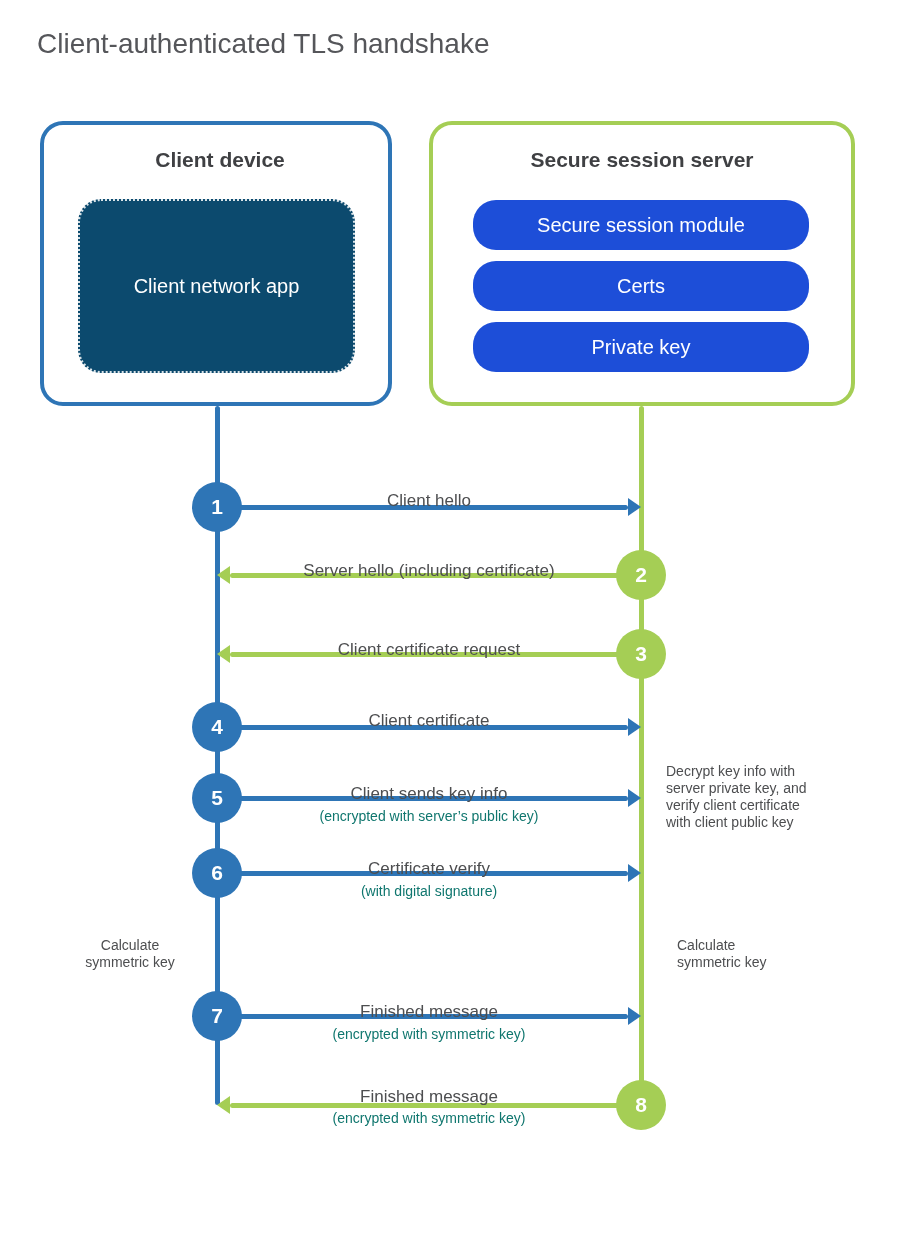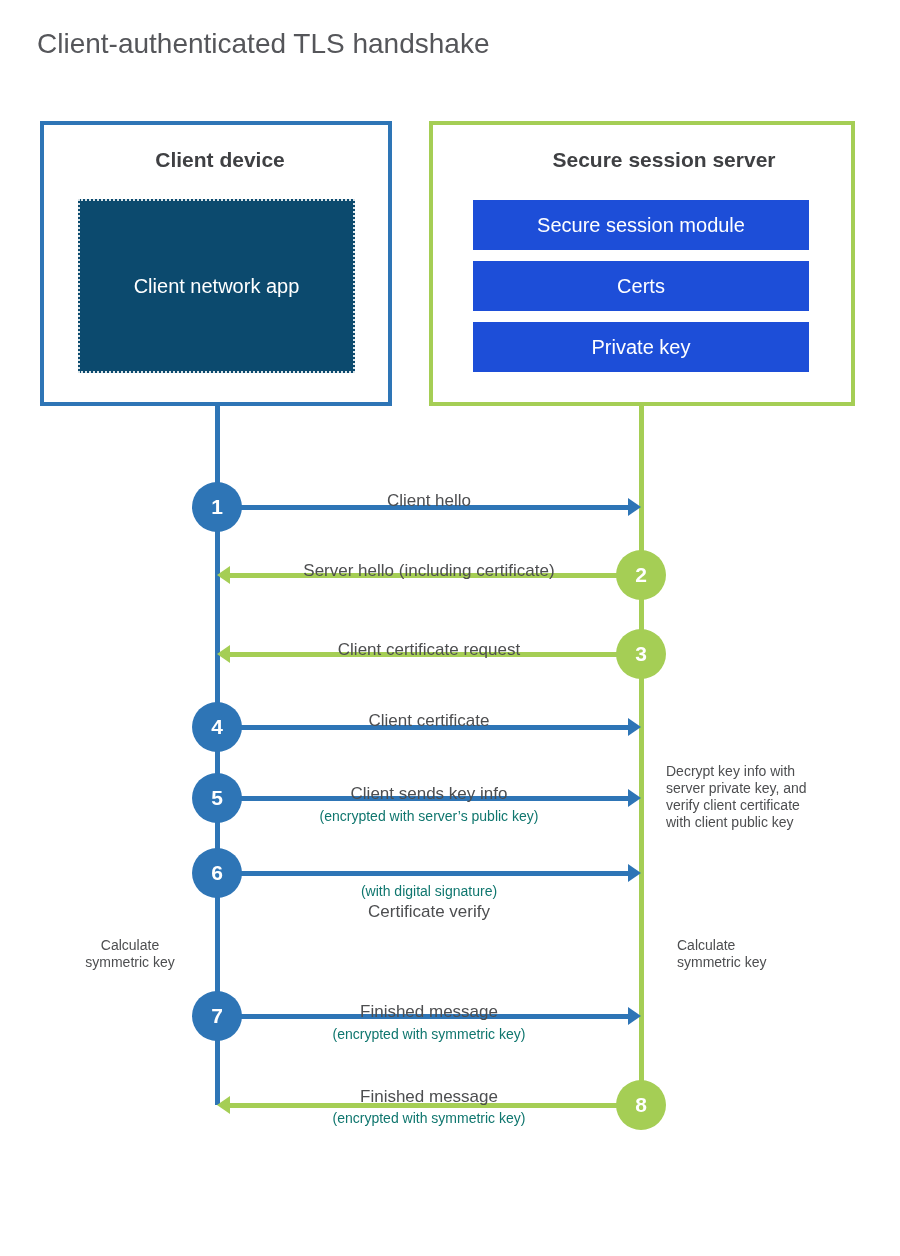--- a/index.html
+++ b/index.html
@@ -1,15 +1,15 @@
 <!DOCTYPE html>
 <html><head>
 <meta charset="utf-8">
 <style>
-  * { margin: 0; padding: 0; box-sizing: border-box; }
+  * { margin: 0; padding: 0; box-sizing: border-box; border-radius: 23px; }
   html, body { background: #ffffff; }
   body { font-family: "Liberation Sans", sans-serif; }
   .canvas {
     position: relative;
     width: 900px;
     height: 1256px;
     background: #ffffff;
     overflow: hidden;
   }
   .page-title {
@@ -31,21 +31,21 @@
   .device-box.server { left: 429px; width: 426px; border: 4px solid #a5ce55; }
   .box-title {
     position: absolute;
     top: 148px;
     text-align: center;
     font-size: 21px;
     font-weight: bold;
     color: #3f4043;
   }
   .box-title.client { left: 40px; width: 360px; }
-  .box-title.server { left: 451px; width: 426px; }
+  .box-title.server { left: 429px; width: 426px; }
   .client-app {
     position: absolute;
     left: 78px;
     top: 199px;
     width: 277px;
     height: 174px;
     background: #0c4a6e;
     border: 2px dotted rgba(255,255,255,0.85);
     display: flex;
     align-items: center;
@@ -189,21 +189,21 @@
   <div class="step-circle blue" style="left:192px;top:848px">6</div>
   <div class="step-circle blue" style="left:192px;top:991px">7</div>
   <div class="step-circle green" style="left:616px;top:1080px">8</div>
 
   <div class="msg-label" style="top:479px">Client hello</div>
   <div class="msg-label" style="top:549px">Server hello (including certificate)</div>
   <div class="msg-label" style="top:628px">Client certificate request</div>
   <div class="msg-label" style="top:699px">Client certificate</div>
   <div class="msg-label" style="top:772px">Client sends key info</div>
   <div class="msg-sub" style="top:808px">(encrypted with server’s public key)</div>
-  <div class="msg-label" style="top:890px">Certificate verify</div>
+  <div class="msg-label" style="top:847px">Certificate verify</div>
   <div class="msg-sub" style="top:883px">(with digital signature)</div>
   <div class="msg-label" style="top:990px">Finished message</div>
   <div class="msg-sub" style="top:1026px">(encrypted with symmetric key)</div>
   <div class="msg-label" style="top:1075px">Finished message</div>
   <div class="msg-sub" style="top:1110px">(encrypted with symmetric key)</div>
 
   <div class="side-note note-decrypt">Decrypt key info with server private key, and verify client certificate with client public key</div>
   <div class="side-note note-calc-left">Calculate symmetric key</div>
   <div class="side-note note-calc-right">Calculate symmetric key</div>
 

